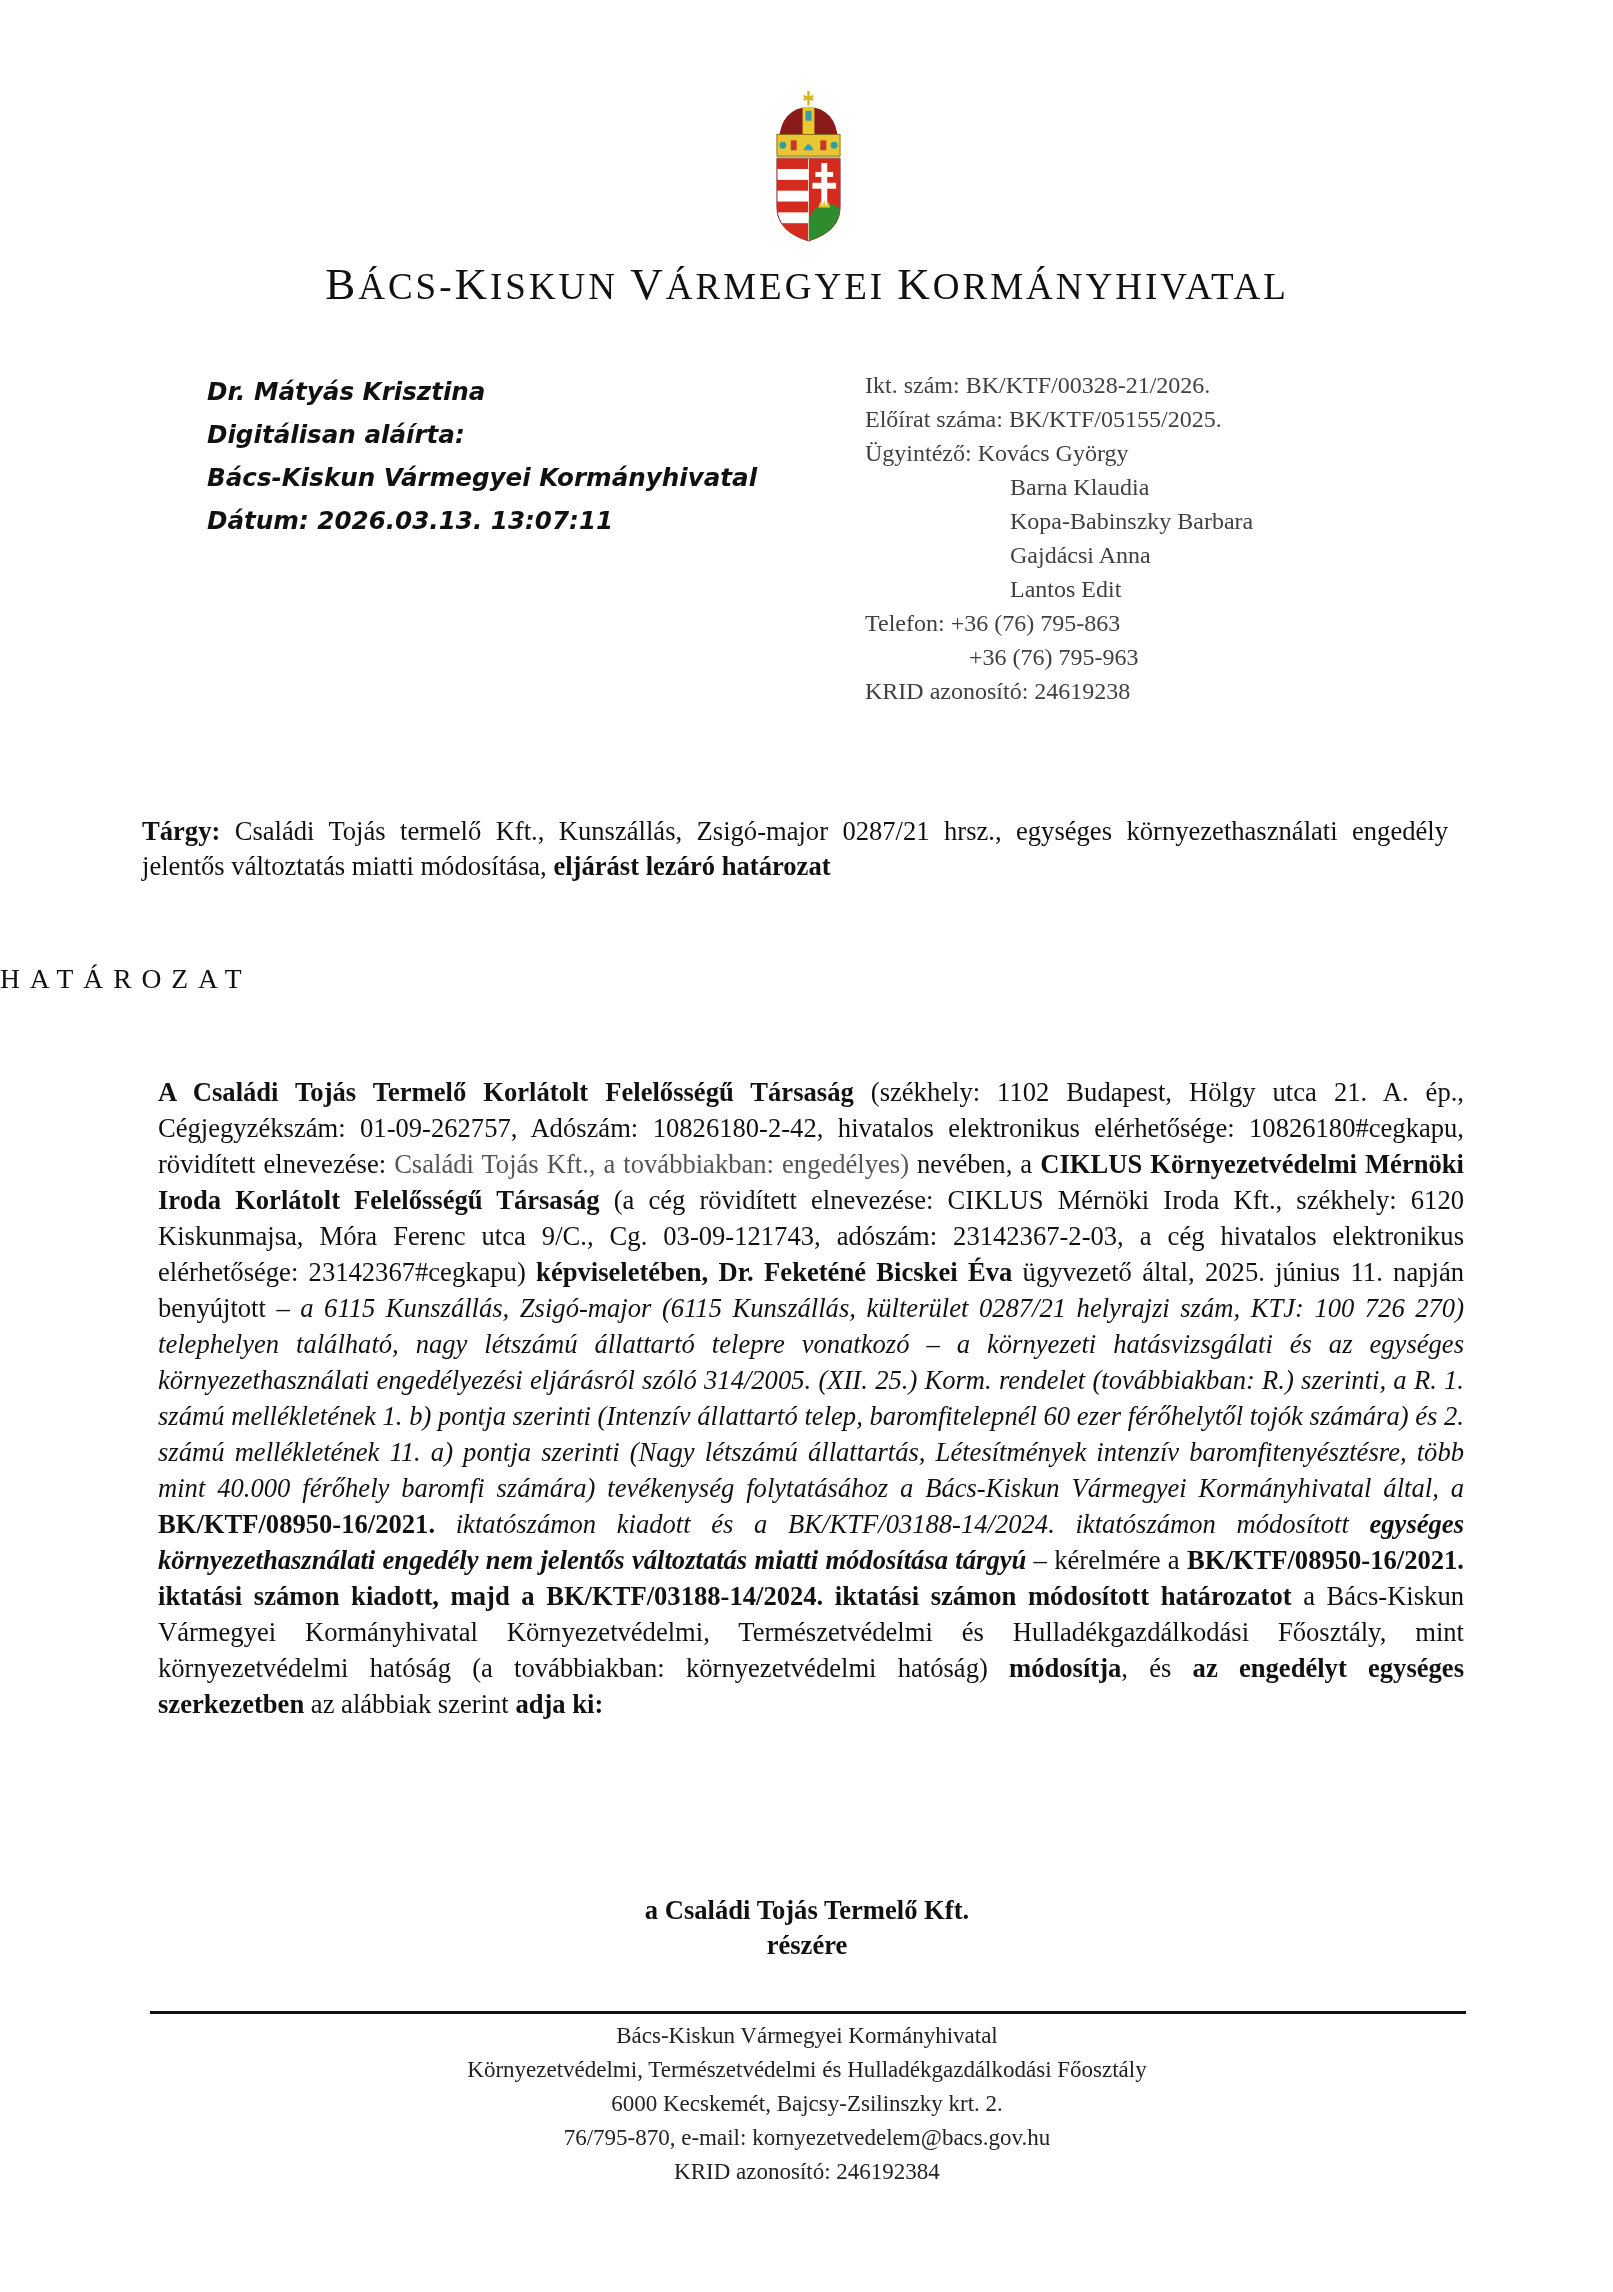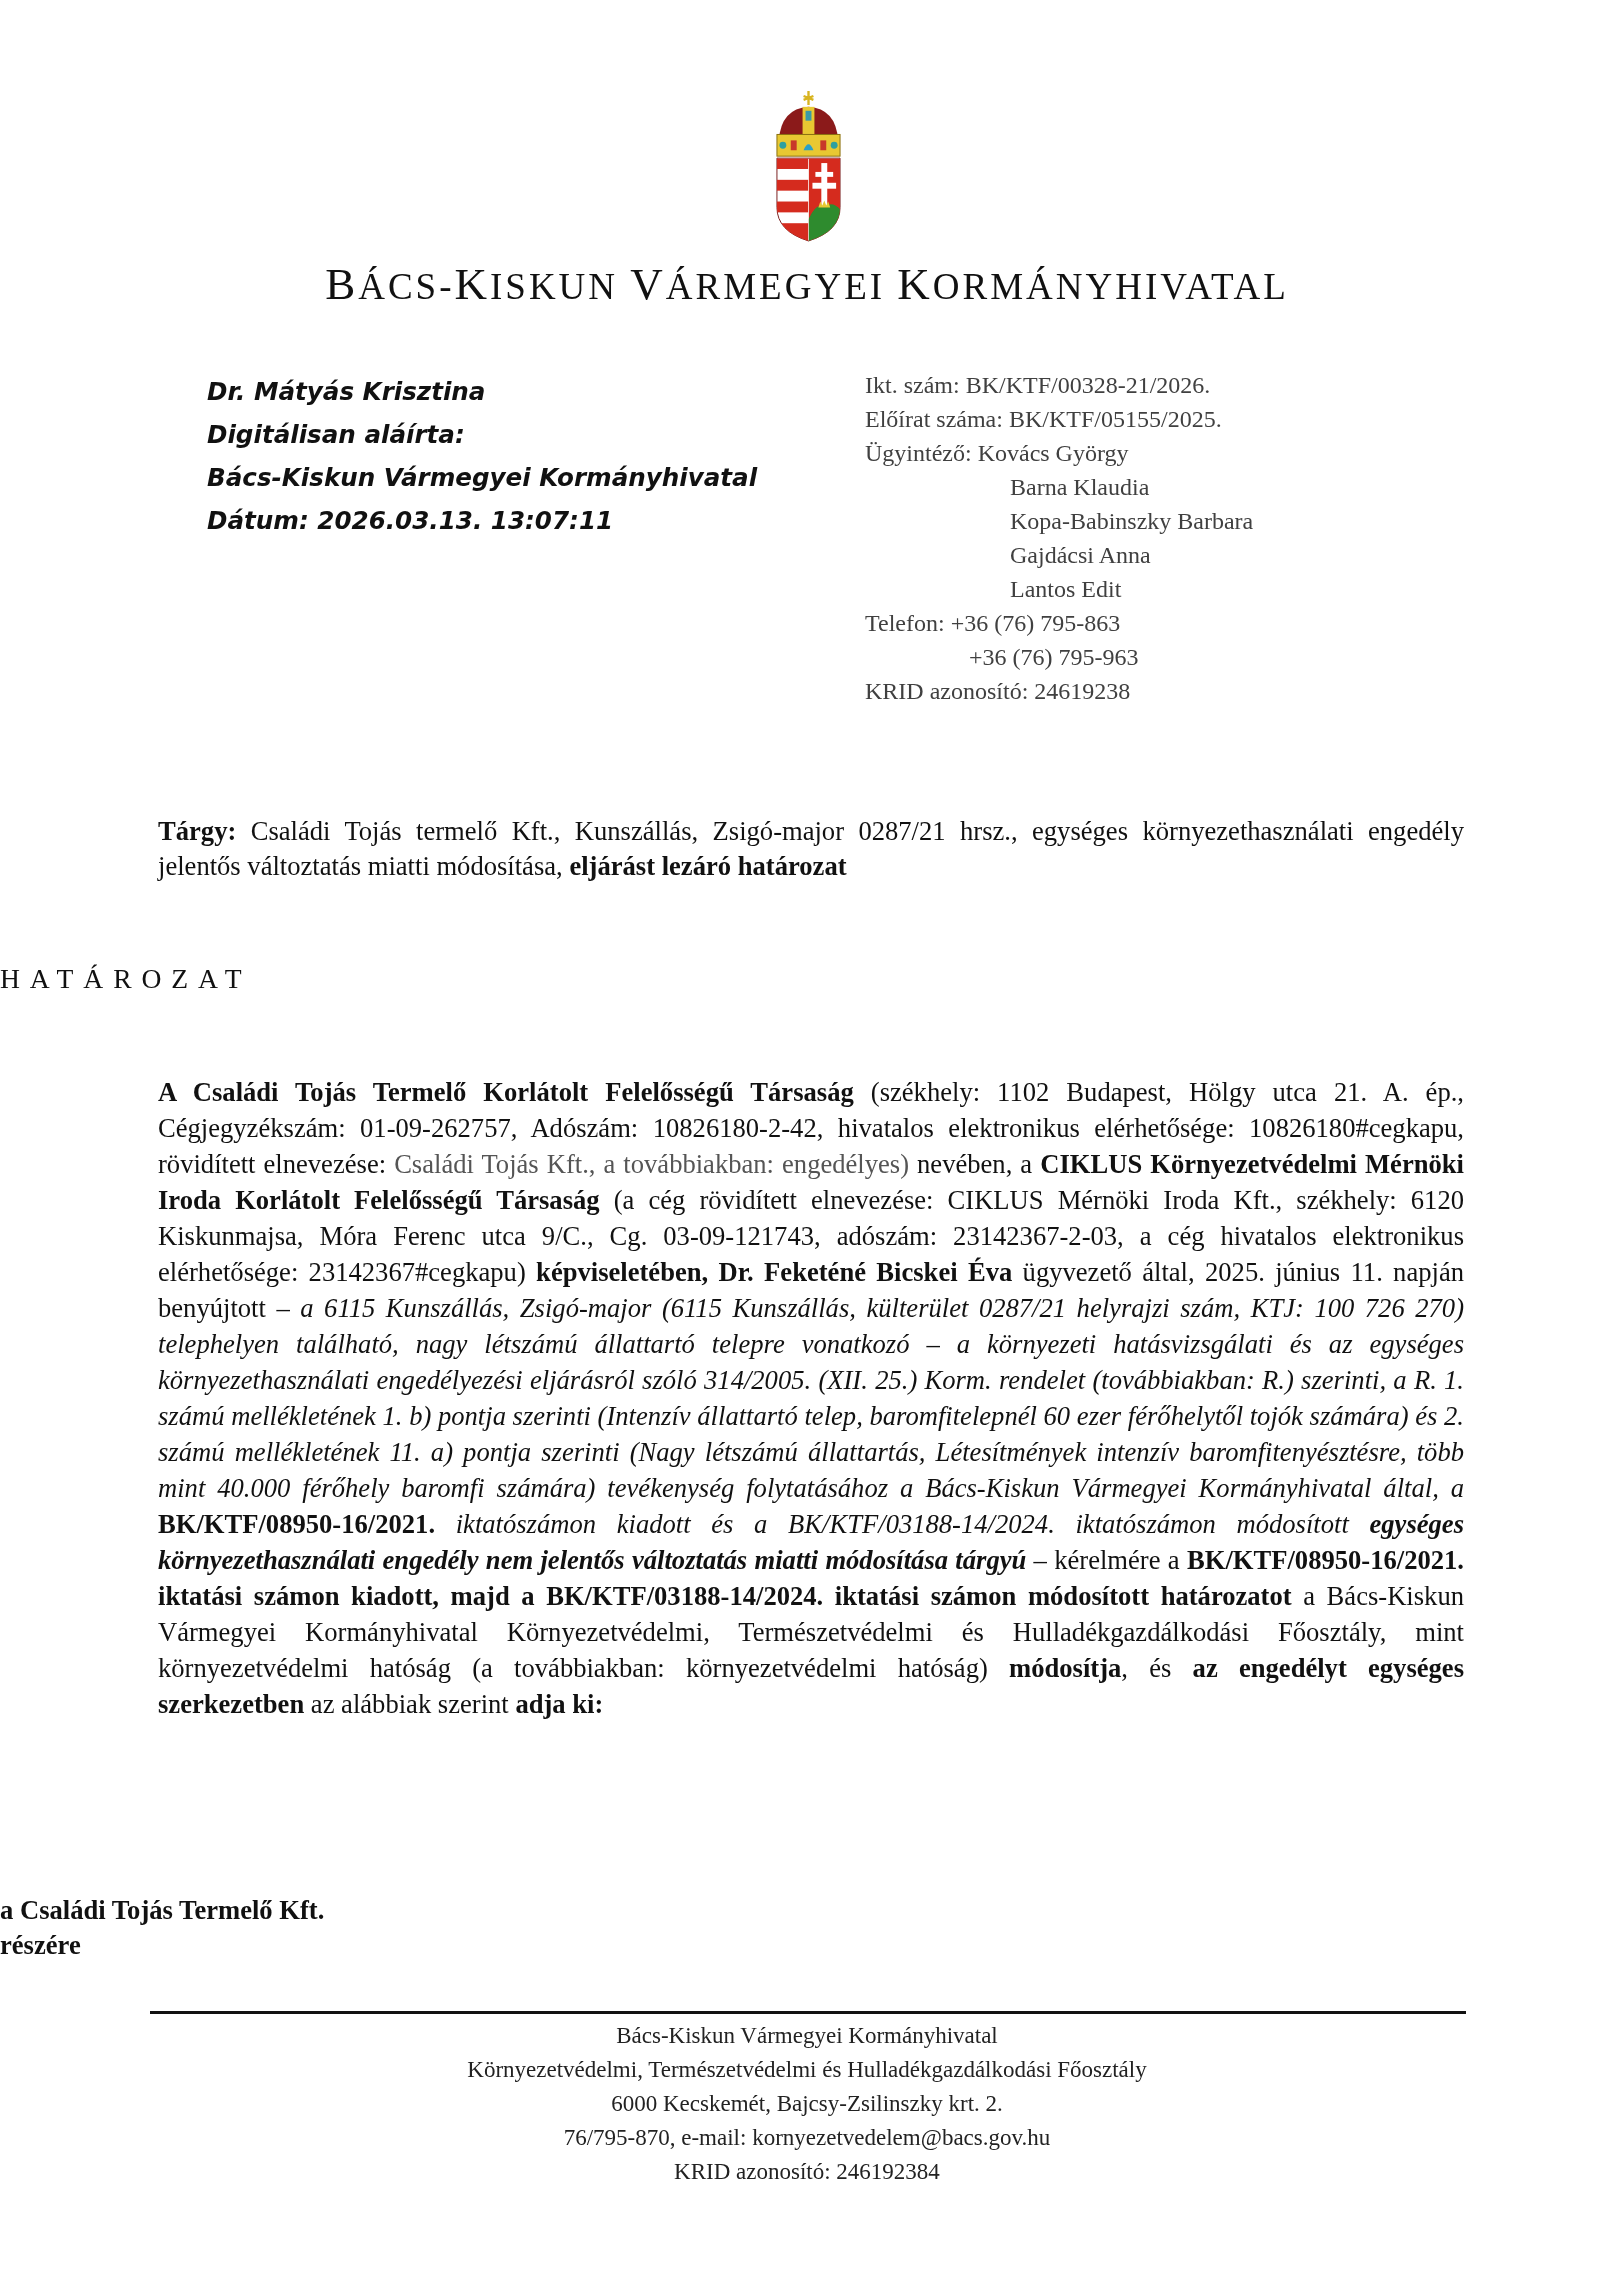--- a/index.html
+++ b/index.html
@@ -12,31 +12,31 @@
   .agency-title .big { font-size: 45px; }
 
   .sig-block { position: absolute; left: 207px; top: 370px; font-family: "DejaVu Sans", "Liberation Sans", sans-serif; font-style: italic; font-weight: bold; font-size: 24.6px; line-height: 43px; color: #111; }
   .sig-block div { white-space: nowrap; }
 
   .ref-block { position: absolute; left: 865px; top: 368px; font-size: 24px; line-height: 34px; color: #404040; }
   .ref-block .row { white-space: nowrap; }
   .ref-block .indent-names { padding-left: 145px; }
   .ref-block .indent-phone { padding-left: 104px; }
 
-  .subject { position: absolute; left: 158px; top: 814px; width: 1306px; font-size: 26.6px; line-height: 35px; text-align: justify; }
+  .subject { position: absolute; left: 142px; top: 814px; width: 1306px; font-size: 26.6px; line-height: 35px; text-align: justify; }
   .subject b { font-weight: bold; }
 
   .decision-title { position: absolute; left: 0; width: 1614px; top: 963px; text-align: left; font-size: 27.6px; letter-spacing: 9.9px; }
 
   .body-text { position: absolute; left: 158px; top: 1074px; width: 1306px; font-size: 26.6px; line-height: 36px; text-align: justify; }
   .body-text b { font-weight: bold; }
   .body-text i { font-style: italic; }
   .body-text .grey { color: #555; }
 
-  .recipient { position: absolute; left: 0; width: 1614px; top: 1893px; font-size: 26.6px; line-height: 35px; font-weight: bold; }
+  .recipient { position: absolute; left: 0; width: 1614px; top: 1893px; text-align: center; font-size: 26.6px; line-height: 35px; font-weight: bold; }
 
   .footer-rule { position: absolute; left: 150px; top: 2011px; width: 1316px; height: 3px; background: #111; }
   .footer { position: absolute; left: 0; width: 1614px; top: 2019px; text-align: center; font-size: 23px; line-height: 34px; color: #222; }
 </style>
 </head>
 <body>
 
 <div class="page">
 
   <svg class="crest" viewBox="0 0 72 155" xmlns="http://www.w3.org/2000/svg">

